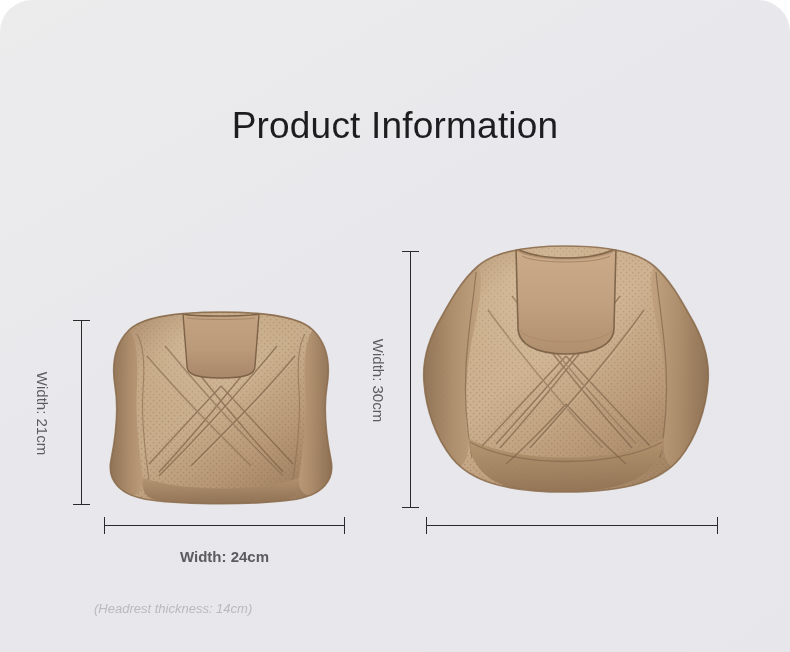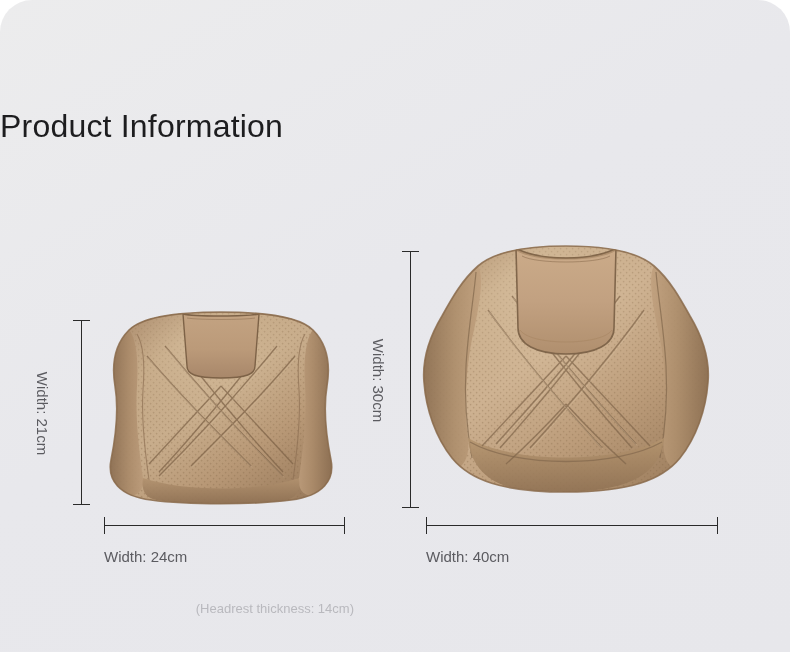--- a/index.html
+++ b/index.html
@@ -23,21 +23,22 @@
     border-top-right-radius: 32px;
     overflow: hidden;
   }
 
   
   #page-title {
     position: absolute;
     left: 0;
     top: 104px;
     width: 790px;
-    font-size: 32px;
+    text-align: center;
+    font-size: 37px;
     font-weight: 400;
     color: #1d1d1f;
     letter-spacing: 0.2px;
     line-height: 44px;
   }
 
   
   .vline {
     position: absolute;
     width: 1px;
@@ -79,27 +80,30 @@
     color: #5b5b60;
     white-space: nowrap;
     transform-origin: center center;
     transform: rotate(90deg);
   }
   .hlabel {
     position: absolute;
     font-size: 15px;
     color: #5b5b60;
     white-space: nowrap;
+    text-align: center;
+    font-weight: bold;
   }
   .note {
     position: absolute;
     font-size: 13px;
     color: #b9b9be;
     white-space: nowrap;
-    text-align: right;
+    text-align: left;
+    font-style: italic;
   }
 
   
   .product {
     position: absolute;
   }
   .product svg { display: block; }
 </style>
 </head>
 <body>
@@ -325,16 +329,15 @@
                C288,178 278,206 262,226 C244,248 212,260 148,260
                C84,260 52,248 34,226 C18,206 8,178 6,150
                C4,126 12,104 24,84 C34,66 44,48 60,34 Z" fill="none" stroke="#8a6b4c" stroke-width="1.7" opacity="0.85"></path>
     </svg>
   </div>
 
   <div class="vline" style="left:410px; top:251px; height:257px;"></div>
   <div class="vlabel" style="left:330px; top:372px; width:96px; text-align:center;">Width: 30cm</div>
 
   <div class="hline" style="left:426px; top:525px; width:292px;"></div>
-  <div class="hlabel" style="left:426px; top:548px; width:292px;">Width: 40cm</div>
 
 
 </div>
 
 </body></html>

